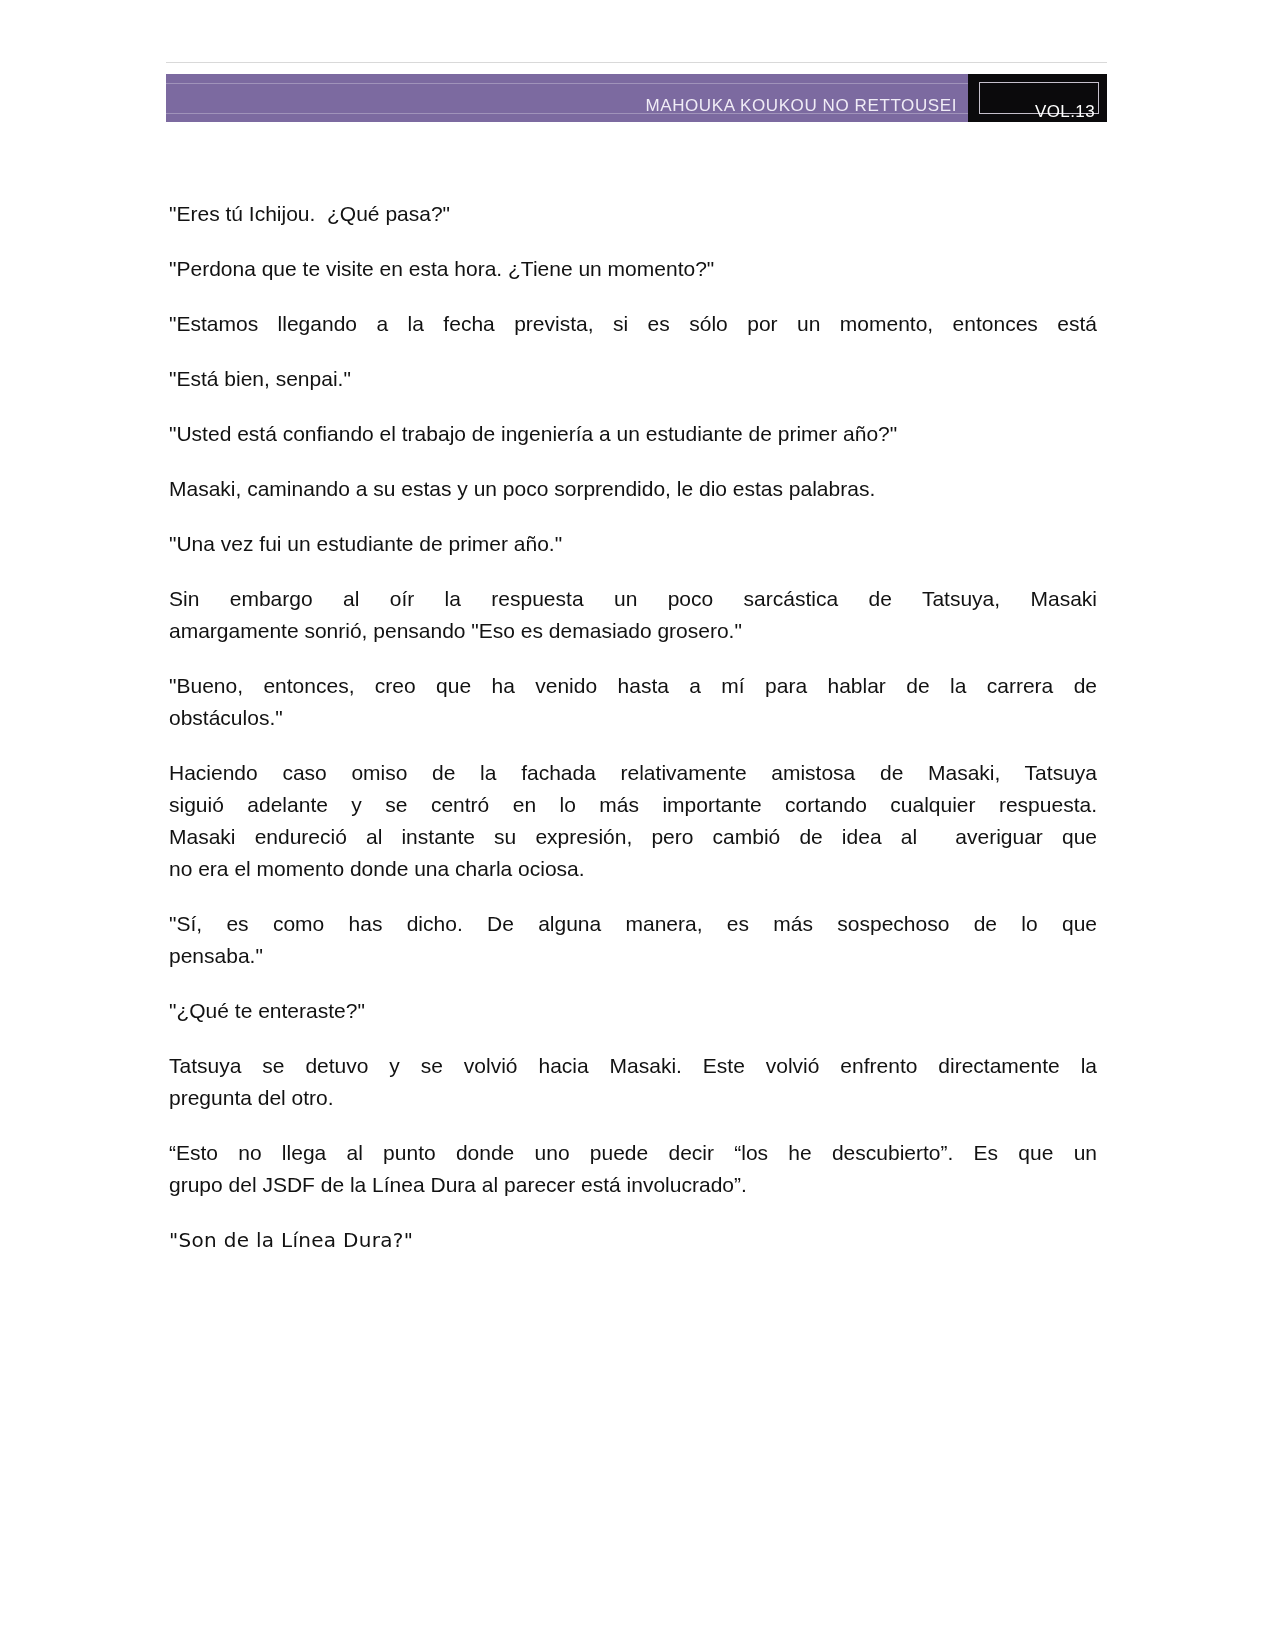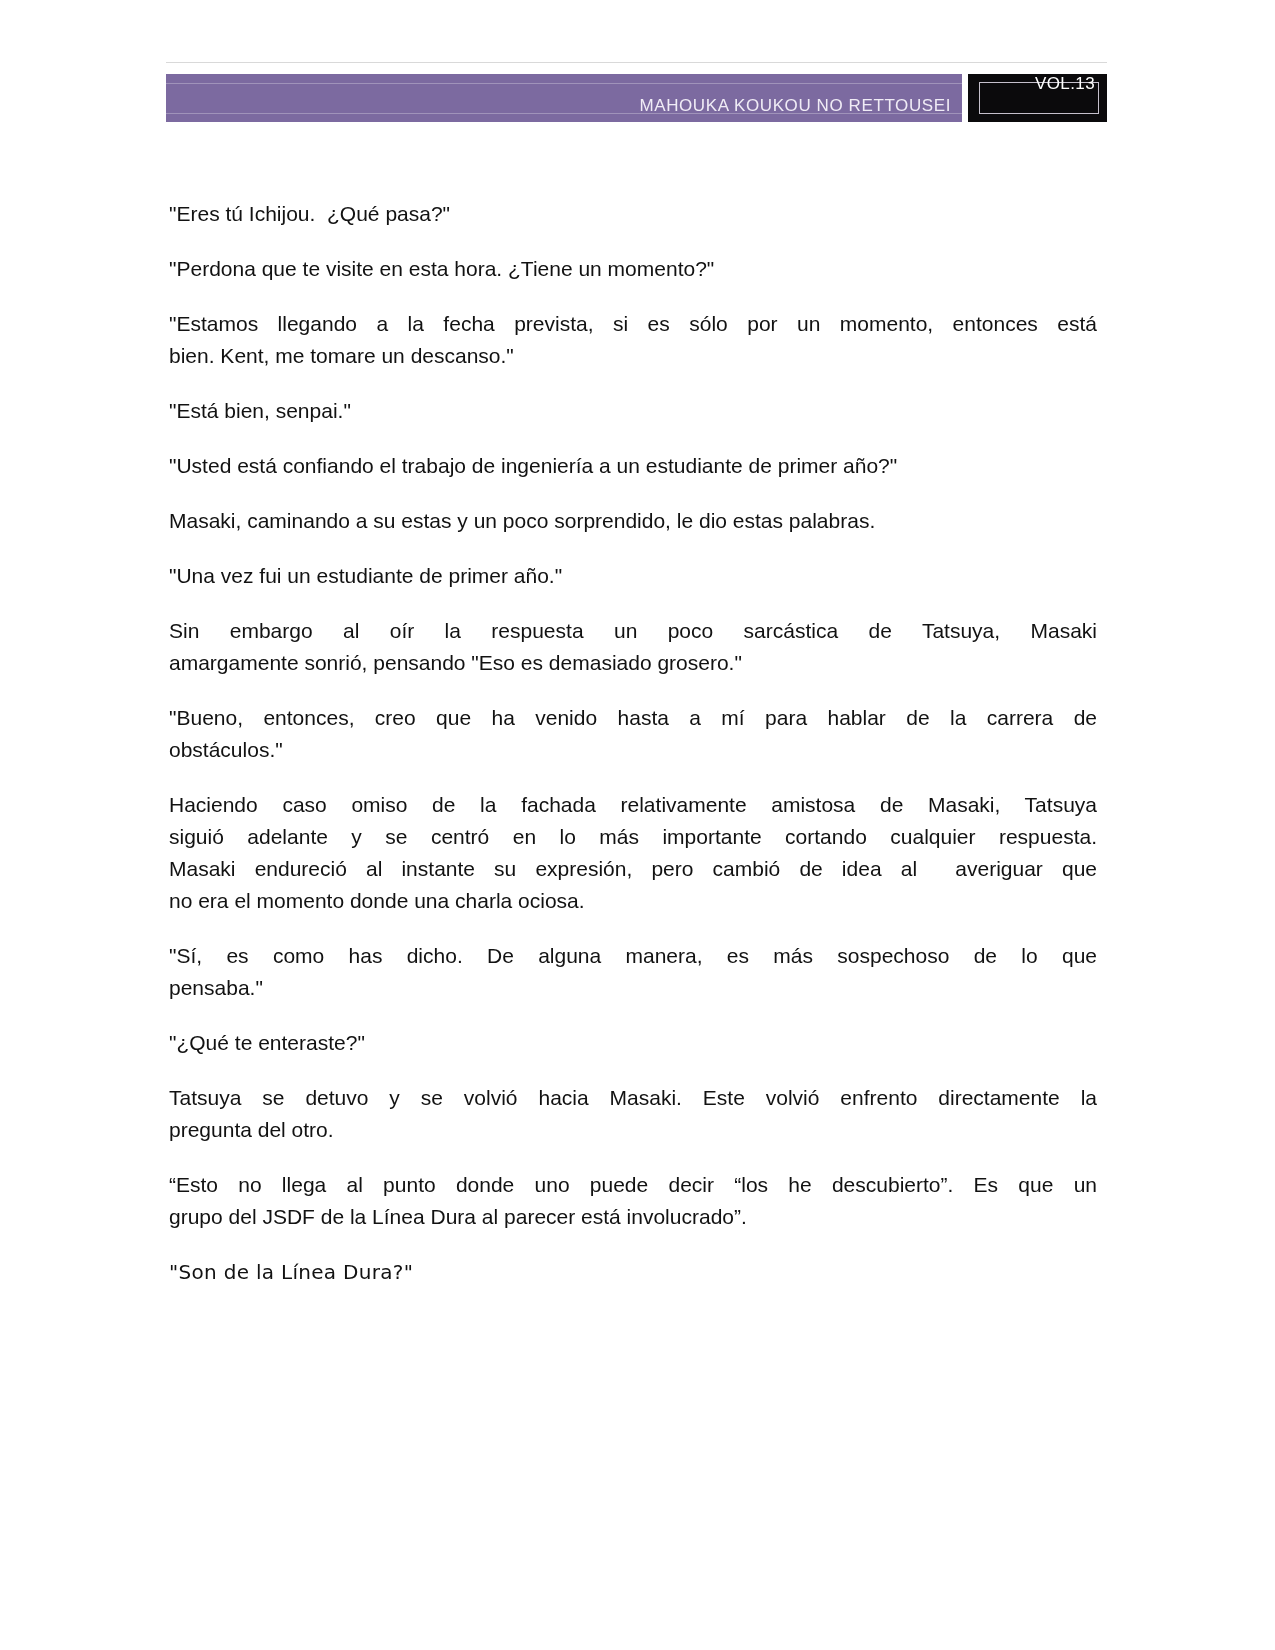--- a/index.html
+++ b/index.html
@@ -56,25 +56,24 @@
   .header-title {
     font-size: 17px;
     letter-spacing: 0.6px;
     white-space: nowrap;
     margin-top: 16px;
   }
   .header-volbox {
     width: 139px;
     position: relative;
     display: flex;
-    align-items: flex-start;
+    align-items: flex-end;
     justify-content: flex-end;
     box-sizing: border-box;
     padding-right: 12px;
-    margin-left: 6px;
   }
   .header-volbox::before {
     content: "";
     position: absolute;
     top: 8px; bottom: 8px; left: 11px; right: 8px;
     border: 1px solid rgba(230,225,238,0.85);
     pointer-events: none;
   }
   .header-vol {
     font-size: 17px;
@@ -131,21 +130,20 @@
 
   <main class="doc-body">
       <p>
         <span class="ll">"Eres tú Ichijou.  ¿Qué pasa?"</span>
       </p>
       <p>
         <span class="ll">"Perdona que te visite en esta hora. ¿Tiene un momento?"</span>
       </p>
       <p>
         <span class="jl">"Estamos llegando a la fecha prevista, si es sólo por un momento, entonces está</span>
-        <span class="ll">bien. Kent, me tomare un descanso."</span>
       </p>
       <p>
         <span class="ll">"Está bien, senpai."</span>
       </p>
       <p>
         <span class="ll">"Usted está confiando el trabajo de ingeniería a un estudiante de primer año?"</span>
       </p>
       <p>
         <span class="ll">Masaki, caminando a su estas y un poco sorprendido, le dio estas palabras.</span>
       </p>

